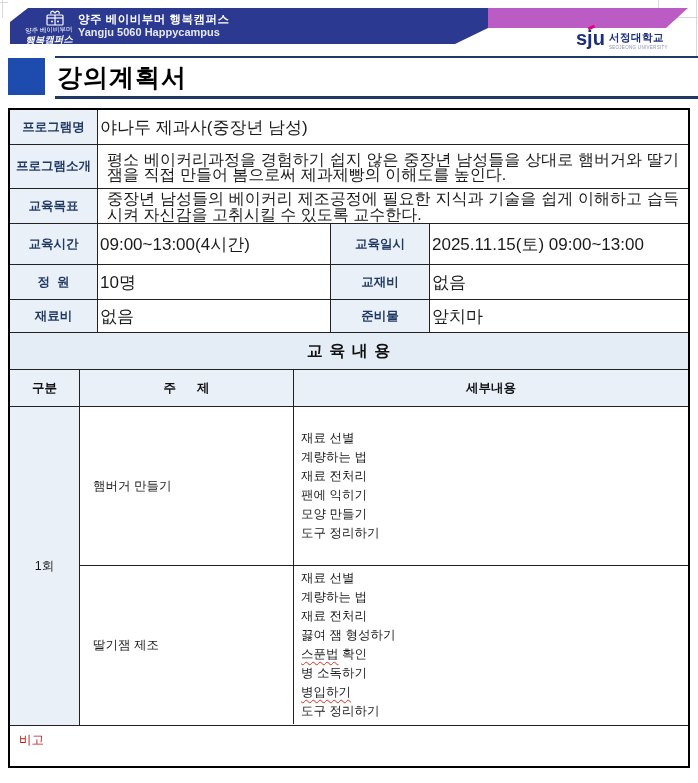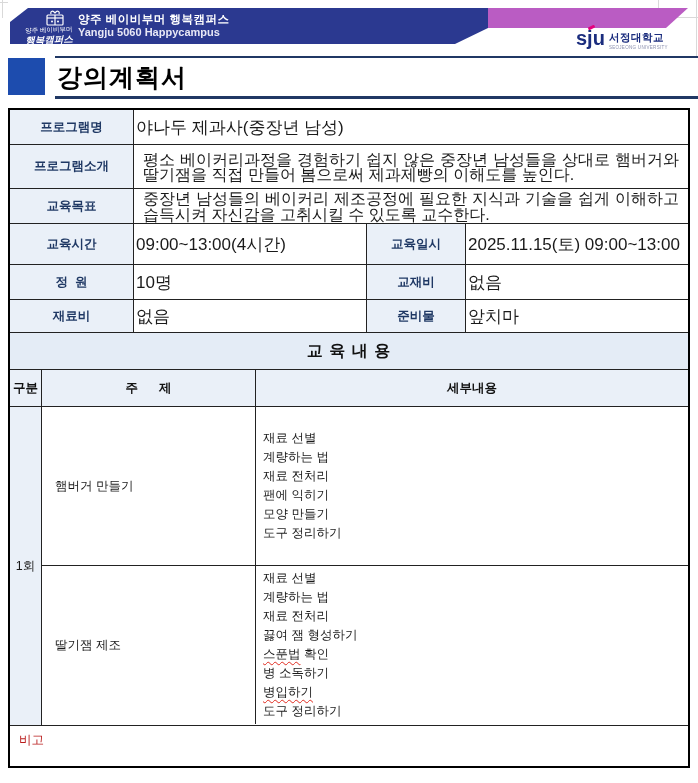--- a/index.html
+++ b/index.html
@@ -40,29 +40,29 @@
   .doc-table{left:8px;top:108px;width:682px;height:660px;border:2px solid #000;
     box-sizing:border-box;display:flex;flex-direction:column;background:#fff;}
   .trow{display:flex;border-bottom:1px solid #222;box-sizing:border-box;flex:0 0 auto;}
   .trow:last-child{border-bottom:none;}
   .cell{box-sizing:border-box;border-right:1px solid #222;display:flex;align-items:center;}
   .cell:last-child{border-right:none;}
   .lbl{background:#eaf0f8;color:#1f3864;font-weight:bold;font-size:12.5px;
        justify-content:center;white-space:pre;}
   .val{padding-left:2px;font-size:17px;color:#1a1a1a;}
   .val-just{display:block;padding:5px 9px 4px 9px;line-height:15.5px;text-align:justify;}
-  .w-lbl1{width:124px;}
+  .w-lbl1{width:88px;}
   .w-val1{width:233px;}
   .w-lbl2{width:99px;}
   .w-val2{flex:1;}
   .band{background:#e4ecf6;justify-content:center;font-size:16px;font-weight:bold;
         color:#111;white-space:pre;letter-spacing:1px;}
   .hdr{background:#eaf0f8;font-weight:bold;font-size:12.5px;color:#111;
        justify-content:center;white-space:pre;}
-  .w-gubun{width:32px;}
+  .w-gubun{width:70px;}
   .w-topic{width:214px;}
   .w-detail{flex:1;}
   .gubun-cell{background:#eaf0f8;font-size:12.5px;color:#1a1a1a;justify-content:center;}
   .topic-cell{padding-left:13px;font-size:12.5px;}
   .detail-cell{flex-direction:column;align-items:flex-start;justify-content:center;padding-left:7px;}
   .detail-line{font-size:12.5px;line-height:19px;white-space:pre;}
   .spell{text-decoration:underline wavy #e02b20 1px;text-underline-offset:3px;}
   .content-wrap{display:flex;border-bottom:1px solid #222;flex:0 0 auto;}
   .content-col{flex:1;display:flex;flex-direction:column;}
   .crow{display:flex;box-sizing:border-box;}

